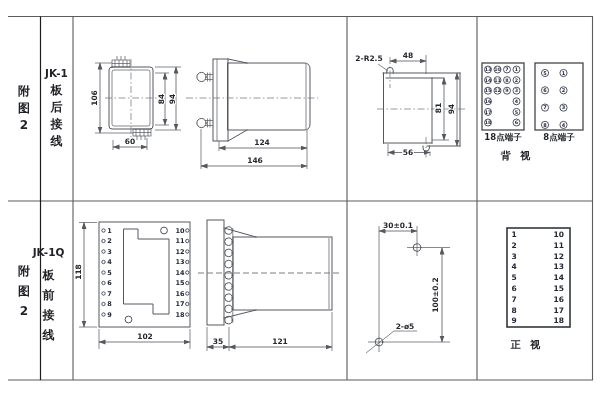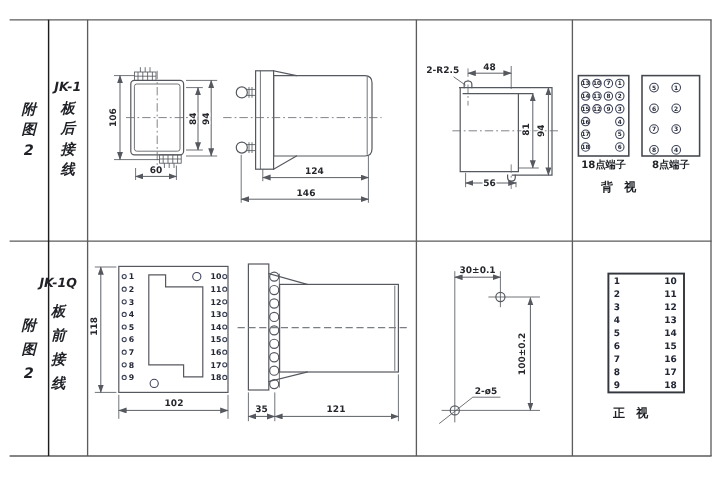--- a/index.html
+++ b/index.html
@@ -1,20 +1,20 @@
 <!DOCTYPE html>
 <html><head>
 <meta charset="utf-8">
 <style>
   html,body{margin:0;padding:0;background:#e8e8e8;}
   .page{position:relative;width:600px;height:400px;background:#ffffff;overflow:hidden;
         font-family:"DejaVu Sans","Liberation Sans",sans-serif;}
   .page svg{position:absolute;left:0;top:0;}
   .cell{position:absolute;display:flex;flex-direction:column;align-items:center;justify-content:center;
-        color:#1f2126;text-align:center;font-style:italic;}
+        color:#1f2126;text-align:center;}
   .ch{font-size:12px;font-weight:bold;line-height:17px;}
   .lh20 .ch{line-height:20px;}
   .model{font-size:10.5px;font-weight:bold;margin-bottom:3px;white-space:nowrap;}
   .lh20 .model{margin-bottom:7px;}
   
   .s{stroke:#55585e;stroke-width:1;fill:none;stroke-linecap:square;}
   .sb{stroke:#44474d;stroke-width:1.3;fill:none;}
   .thin{stroke:#55585e;stroke-width:0.7;fill:none;}
   .dim{stroke:#55585e;stroke-width:0.8;fill:none;}
   .cl{stroke:#6a6d73;stroke-width:0.7;fill:none;stroke-dasharray:7 2.5 1.5 2.5;}
@@ -315,20 +315,20 @@
     <div class="ch">板</div>
     <div class="ch">后</div>
     <div class="ch">接</div>
     <div class="ch">线</div>
   </div>
   <div class="cell lh20" style="left:8px;top:201px;width:32px;height:179px">
     <div class="ch">附</div>
     <div class="ch">图</div>
     <div class="ch">2</div>
   </div>
-  <div class="cell lh20" style="left:40px;top:190px;width:17px;height:179px">
+  <div class="cell lh20" style="left:40px;top:206px;width:17px;height:179px">
     <div class="model">JK-1Q</div>
     <div class="ch">板</div>
     <div class="ch">前</div>
     <div class="ch">接</div>
     <div class="ch">线</div>
   </div>
 </div>
 
 </body></html>

